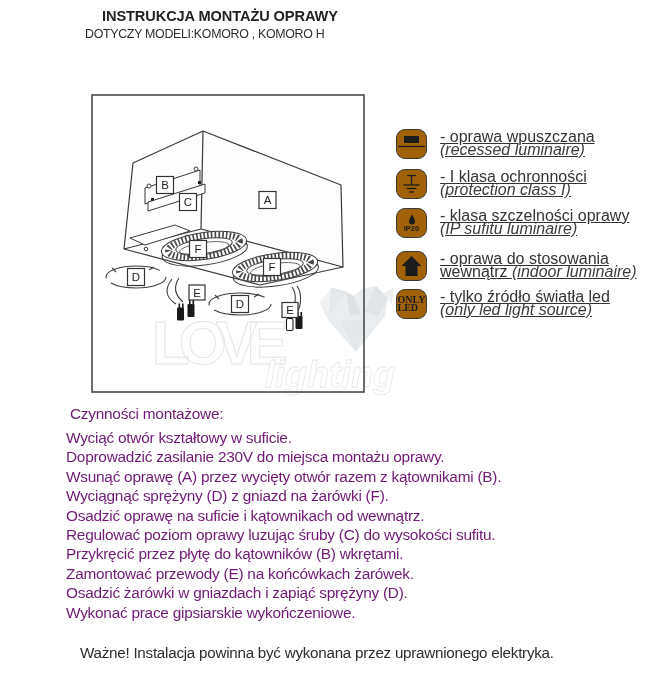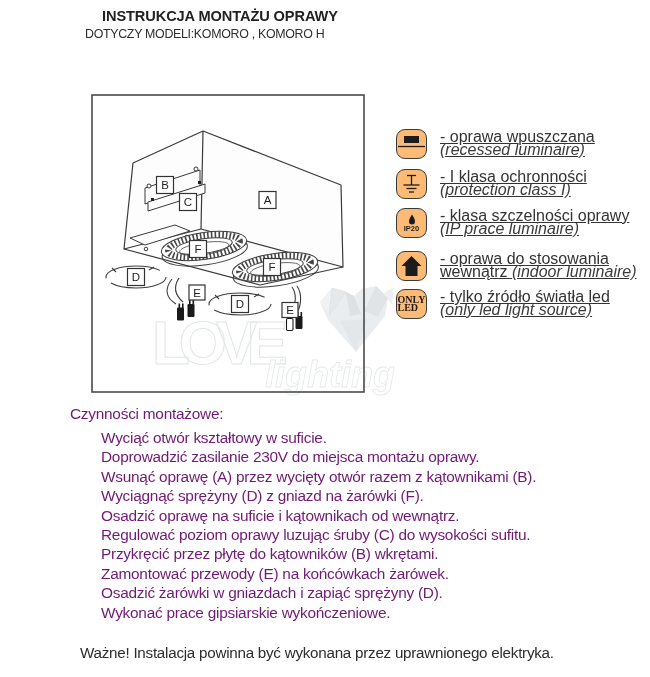--- a/index.html
+++ b/index.html
@@ -4,30 +4,30 @@
 <style>
   html,body{margin:0;padding:0;background:#ffffff;}
   .page{position:relative;width:650px;height:677px;background:#ffffff;overflow:hidden;
         font-family:"Liberation Sans", sans-serif;color:#2b2b2b;}
   .hdr-title{position:absolute;left:102px;top:8px;font-size:14.6px;font-weight:bold;
         letter-spacing:-0.1px;color:#222;}
   .hdr-sub{position:absolute;left:85px;top:27px;font-size:12.4px;letter-spacing:-0.3px;color:#2e2e2e;}
   .diagram-svg{position:absolute;left:88px;top:90px;}
   
   .legend-item{position:absolute;left:396px;display:flex;}
-  .licon{width:31px;height:30px;border:1.4px solid #3a3a3a;border-radius:9px;background:#fdba74;
+  .licon{width:31px;height:30px;border:1.4px solid #3a3a3a;border-radius:9px;background:#a16207;
         box-sizing:border-box;display:flex;align-items:center;justify-content:center;flex:none;}
   .ltxt{margin-left:13px;font-size:16px;line-height:13px;color:#333;white-space:nowrap;padding-top:1px;text-decoration:underline;}
   .ltxt .it{font-style:italic;color:#3c3c3c;}
   .licon .stack{font-size:10px;font-weight:bold;line-height:8.5px;text-align:left;color:#1c1c1c;letter-spacing:0;font-family:Liberation Serif, serif;}
   .licon .ip20t{font-size:7.5px;font-weight:bold;color:#1c1c1c;line-height:7px;}
   
   .instr{position:absolute;left:66px;top:404px;font-size:15.4px;letter-spacing:-0.25px;color:#701a75;}
   .instr .ihead{margin-left:4px;margin-bottom:4px;line-height:20px;}
-  .instr .step{line-height:19.4px;margin-left:35px;}
+  .instr .step{line-height:19.4px;}
   .note{position:absolute;left:80px;top:644px;font-size:15.2px;letter-spacing:-0.25px;color:#2d2d2d;}
   text{font-family:"Liberation Sans", sans-serif;}
 </style>
 </head>
 <body>
 
 <div class="page">
 
   <div class="hdr-title">INSTRUKCJA MONTAŻU OPRAWY</div>
   <div class="hdr-sub">DOTYCZY MODELI:KOMORO , KOMORO H</div>
@@ -187,21 +187,21 @@
     <div class="licon">
       <div style="display:flex;flex-direction:column;align-items:center;">
         <svg width="8" height="11" viewBox="0 0 8 11">
             <path d="M4,0.5 C5.8,3.5 7,5.5 7,7.4 A3,3 0 0 1 1,7.4 C1,5.5 2.2,3.5 4,0.5 Z" fill="#1c1c1c"></path>
           </svg>
         <span class="ip20t">IP20</span>
       </div>
     </div>
     <div class="ltxt">
       <div>- klasa szczelności oprawy</div>
-      <div class="it">(IP prace luminaire)</div>
+      <div class="it">(IP sufitu luminaire)</div>
     </div>
   </div>
 
   <div class="legend-item" style="top:251px">
     <div class="licon">
       <svg width="23" height="22" viewBox="0 0 23 22">
         <path d="M11.5,1 L21.5,11 L17.5,11 L17.5,21 L5.5,21 L5.5,11 L1.5,11 Z" fill="#1c1c1c"></path>
       </svg>
     </div>
     <div class="ltxt">

